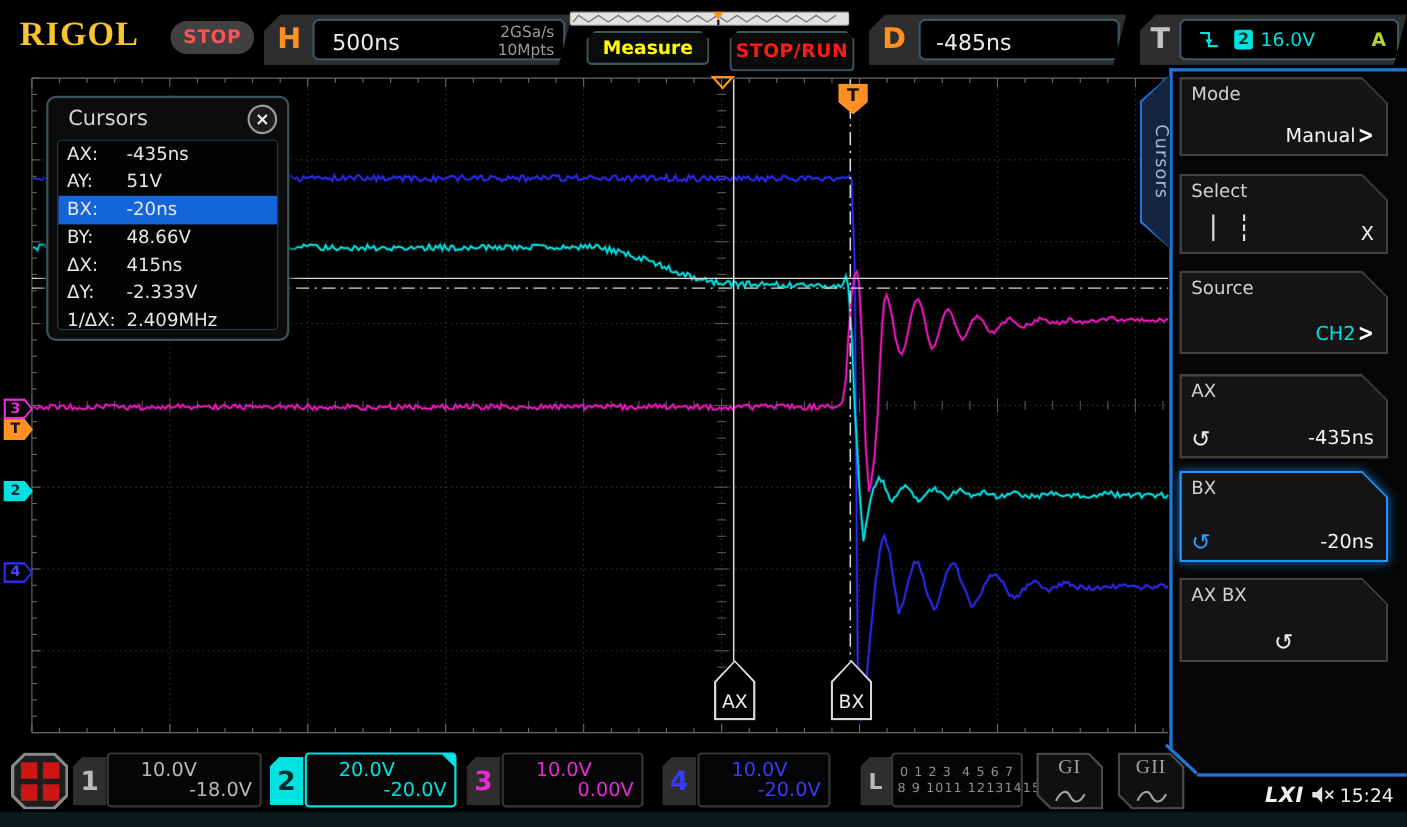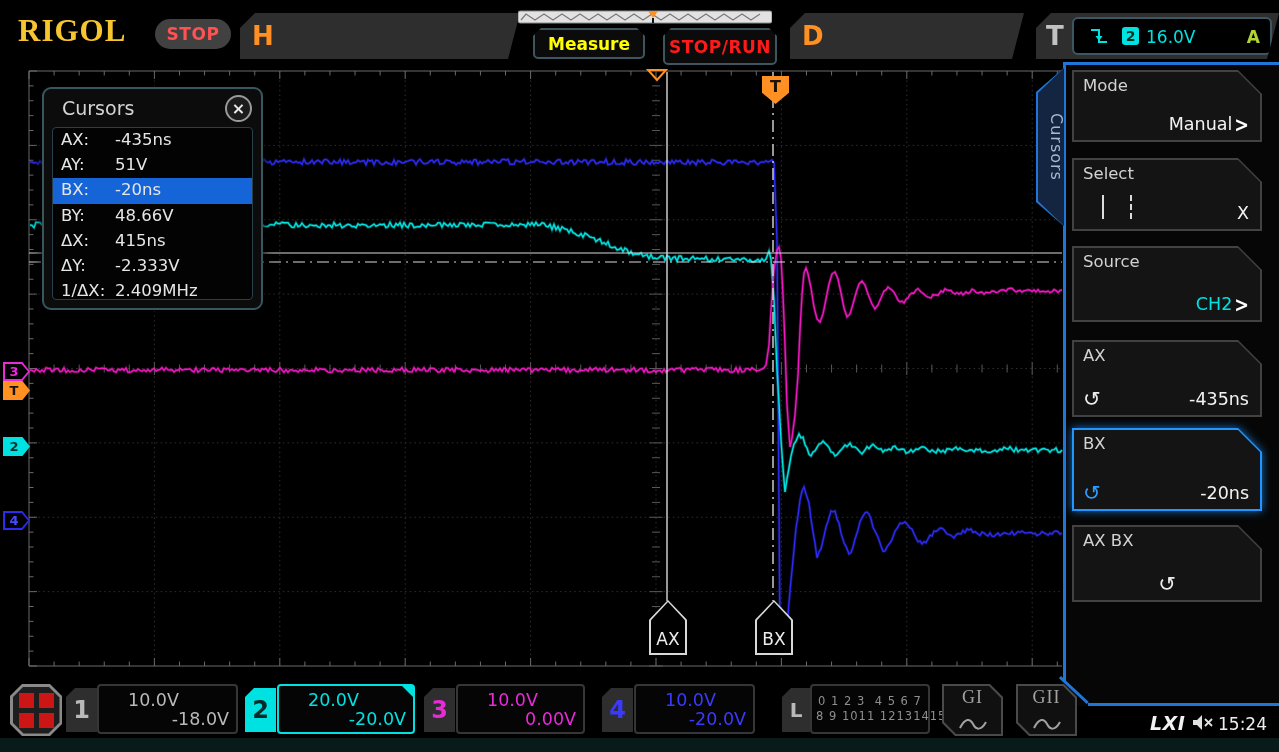--- a/index.html
+++ b/index.html
@@ -404,38 +404,48 @@
       <line x1="29" y1="262" x2="1062" y2="262" stroke="#d9d9d9" stroke-width="1.2" stroke-dasharray="12 5 2 5"></line>
       <line x1="667" y1="72" x2="667" y2="601" stroke="#d9d9d9" stroke-width="1.4"></line>
       <line x1="773" y1="72" x2="773" y2="601" stroke="#d9d9d9" stroke-width="1.4" stroke-dasharray="12 5 2 5"></line>
     </svg>
 
   <div id="logo" class="abs">RIGOL</div>
   <div id="run-state" class="abs">STOP</div>
 
   <div id="h-group" class="abs topgroup">
     <span class="gletter orange" style="left:12px;">H</span>
+    <div id="h-inner" class="innerbox">
+      <span id="h-value">500ns</span>
+      <div id="h-rates">
+        <div>2GSa/s</div>
+        <div>10Mpts</div>
+      </div>
+    </div>
   </div>
 
   <svg id="mem-strip" class="abs" width="254" height="14">
       <rect x="0" y="1" width="254" height="12" rx="2" fill="#e2e2e2" stroke="#8a8a8a" stroke-width="1"></rect>
       <path d="M3,10L8,4L17,10L26,4L35,10L44,4L53,10L62,4L71,10L80,4L89,10L98,4L107,10L116,4L125,10L134,4L143,10L152,4L161,10L170,4L179,10L188,4L197,10L206,4L215,10L224,4L233,10L242,4" fill="none" stroke="#7a7a7a" stroke-width="1.2"></path>
       <polygon points="130,1 140,1 135,8" fill="#ff9021"></polygon>
       <line x1="135" y1="8" x2="135" y2="13" stroke="#111" stroke-width="2"></line>
     </svg>
 
   <div id="measure-btn" class="abs topbtn">
     <span>Measure</span>
   </div>
   <div id="stoprun-btn" class="abs topbtn">
     <span>STOP/RUN</span>
   </div>
 
   <div id="d-group" class="abs topgroup">
     <span class="gletter orange" style="left:12px;">D</span>
+    <div id="d-inner" class="innerbox">
+      <span id="d-value">-485ns</span>
+    </div>
   </div>
 
   <div id="t-group" class="abs topgroup">
     <span class="gletter grayltr" style="left:10px;">T</span>
     <div id="t-inner" class="innerbox">
       <svg class="abs" style="left:14px; top:8px;" width="22" height="20">
         <path d="M3,3 h8 v12 h8" fill="none" stroke="#00e2e2" stroke-width="2"></path>
         <path d="M7.5,9 l3.5,5 l3.5,-5 z" fill="#00e2e2"></path>
       </svg>
       <span id="trig-badge">2</span>

